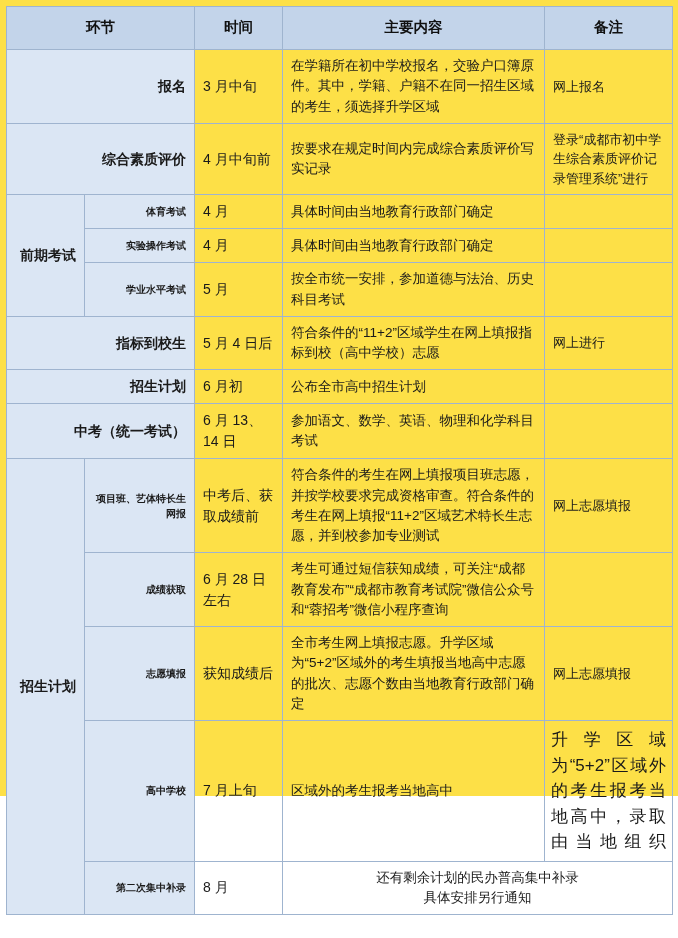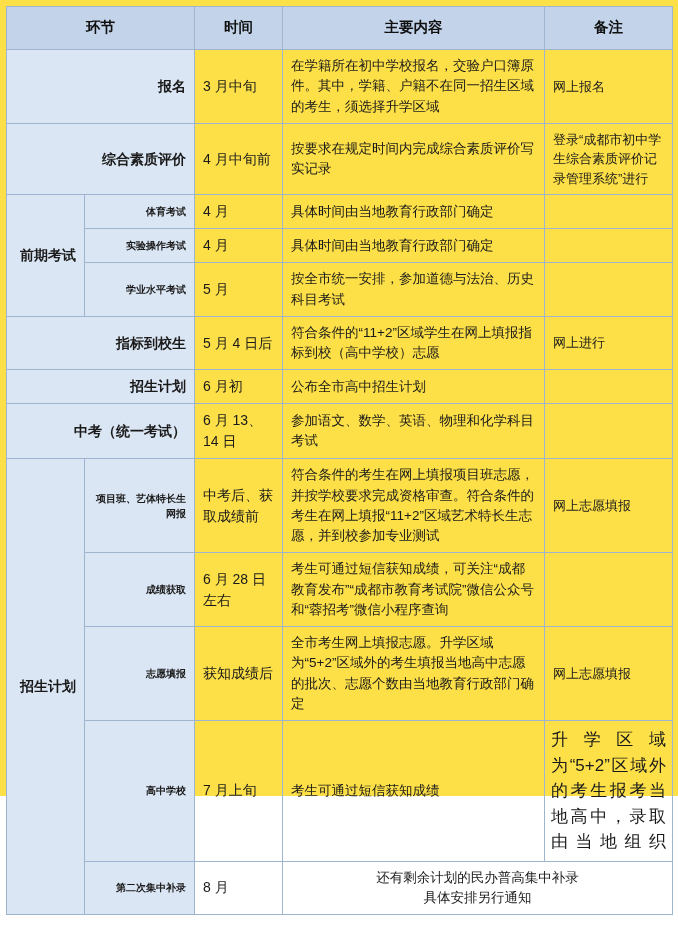--- a/index.html
+++ b/index.html
@@ -181,21 +181,21 @@
       <tr>
         <td class="sub">志愿填报</td>
         <td class="time">获知成绩后</td>
         <td class="main">全市考生网上填报志愿。升学区域为“5+2”区域外的考生填报当地高中志愿的批次、志愿个数由当地教育行政部门确定</td>
         <td class="note">网上志愿填报</td>
       </tr>
 
       <tr>
         <td class="sub">高中学校</td>
         <td class="time">7 月上旬</td>
-        <td class="main">考生可通过短信获知成绩</td>
+        <td class="main">区域外的考生报考当地高中</td>
         <td class="note justify">升学区域为“5+2”区域外的考生报考当地高中，录取由当地组织</td>
       </tr>
 
       <tr>
         <td class="sub">第二次集中补录</td>
         <td class="time">8 月</td>
         <td class="main center" colspan="2">还有剩余计划的民办普高集中补录<br>具体安排另行通知</td>
       </tr>
 
     </tbody>

